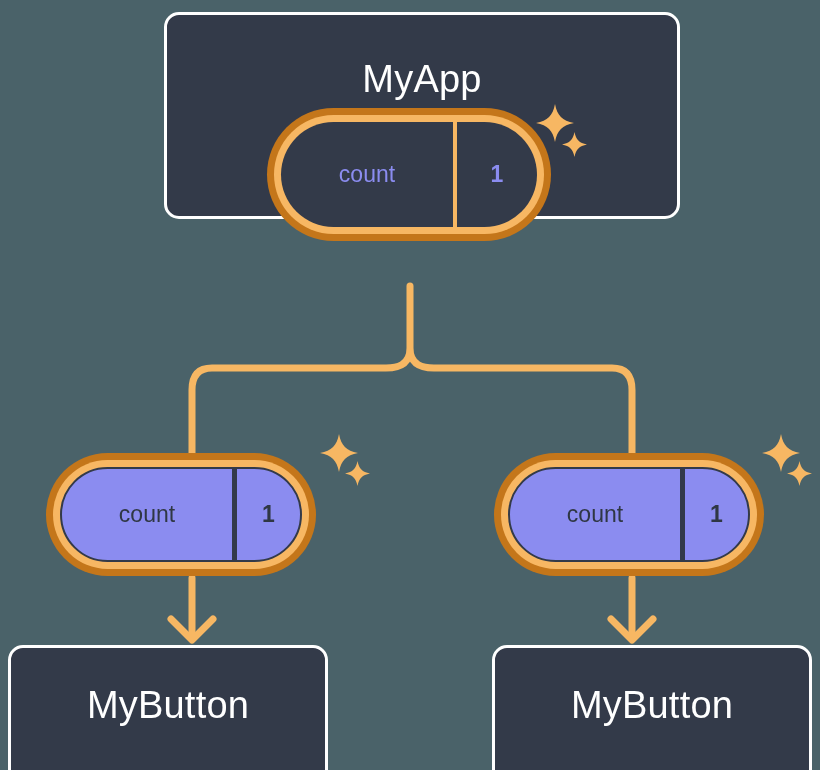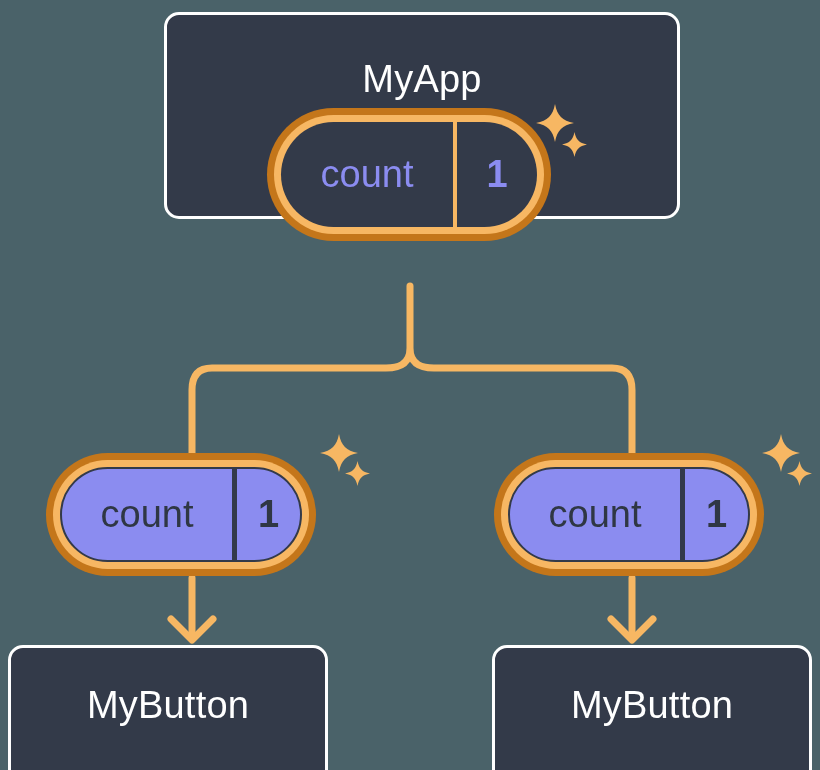--- a/index.html
+++ b/index.html
@@ -97,21 +97,21 @@
     flex: 1 1 auto;
     border-radius: 999px;
     display: flex;
     align-items: stretch;
     overflow: hidden;
   }
   .pill-key, .pill-val {
     display: flex;
     align-items: center;
     justify-content: center;
-    font-size: 38px;
+    font-size: 23px;
     font-weight: 400;
     white-space: nowrap;
   }
   .pill-val {
     font-weight: 700;
   }
 
   
   #pill-root {
     left: 267px;

